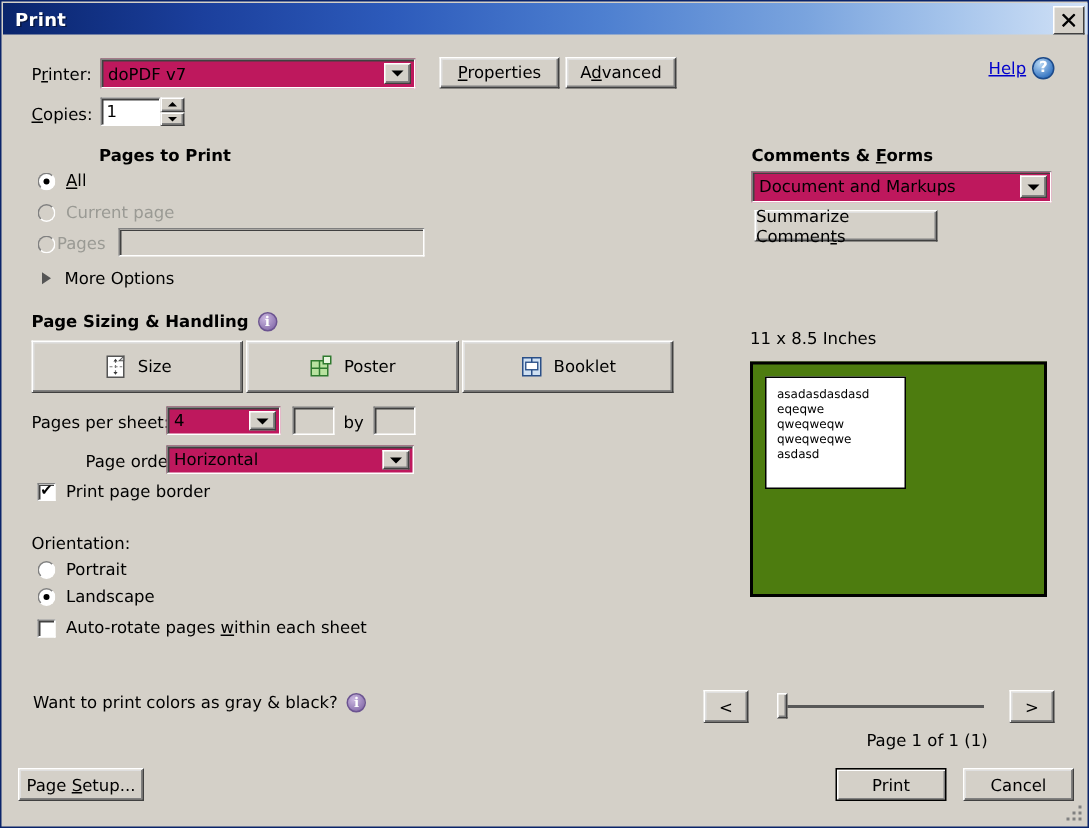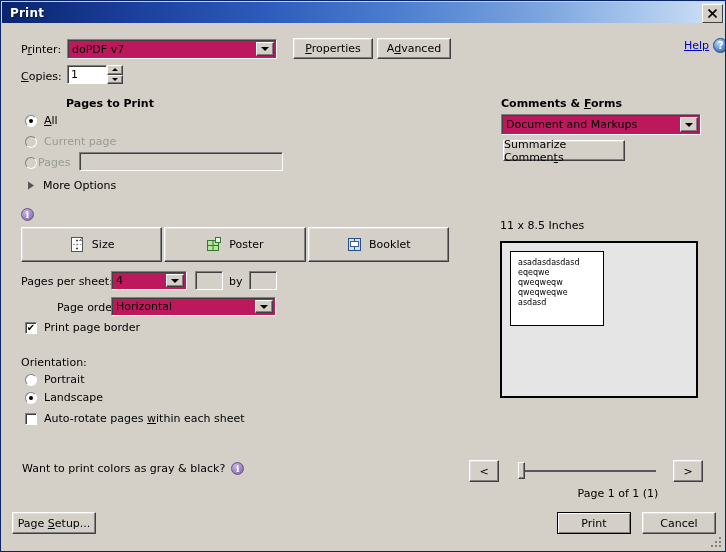--- a/index.html
+++ b/index.html
@@ -211,21 +211,21 @@
   .help-icon {
     width: 15px; height: 15px; border-radius: 50%;
     background: radial-gradient(circle at 35% 28%, #b9d9f4, #3b79c4 72%, #1d4f92);
     border: 1px solid #1c4a8a;
     color: #ffffff;
     font-size: 10px; font-weight: bold;
     display: inline-flex; align-items: center; justify-content: center;
     box-sizing: border-box; flex: none;
   }
   .help-link {
-    color: #0000cc; text-decoration: underline; font-size: 11px; cursor: default; margin-left: 25px;
+    color: #0000cc; text-decoration: underline; font-size: 11px; cursor: default;
   }
 
   
   #sizing-group {
     position: absolute;
     left: 20px; top: 226px;
     width: 428px; height: 35px;
     display: flex;
     gap: 2px;
   }
@@ -256,21 +256,21 @@
     border: 1px dotted #000;
     pointer-events: none;
   }
   .sz-btn { position: relative; }
 
   
   #preview-frame {
     position: absolute;
     left: 499px; top: 240px;
     width: 198px; height: 157px;
-    background: #e5e5e5;
+    background: #4d7c0f;
     border: 2px solid #000000;
     box-sizing: border-box;
   }
   #preview-page {
     position: absolute;
     left: 8px; top: 8px;
     width: 94px; height: 75px;
     border: 1px solid #000000;
     background: #ffffff;
     box-sizing: border-box;
@@ -389,20 +389,21 @@
   </div>
 
   <div class="row" style="left:26px; top:178px; gap:8px;">
     <svg width="8" height="9" viewBox="0 0 8 9">
       <path d="M1 0.5 L7 4.5 L1 8.5 Z" fill="#555555"></path>
     </svg>
     <span class="lbl">More Options</span>
   </div>
 
   <div class="row" style="left:20px; top:207px; gap:6px;">
+    <span class="section-head">Page Sizing &amp; Handling</span>
     <span class="info-icon">i</span>
   </div>
 
   <div id="sizing-group">
 
     <div class="sz-btn">
       <svg width="17" height="17" viewBox="0 0 17 17">
         <rect x="2.5" y="1.5" width="11" height="14" fill="#ffffff" stroke="#555" stroke-width="1"></rect>
         <path d="M13.5 1.5 L10.5 4.5 L13.5 4.5 Z" fill="#d8d8d8" stroke="#555" stroke-width="0.7"></path>
         <path d="M8 4 L8 13 M4 8.5 L12.5 8.5" stroke="#7a7a7a" stroke-width="0.8" stroke-dasharray="2,1.4"></path>

